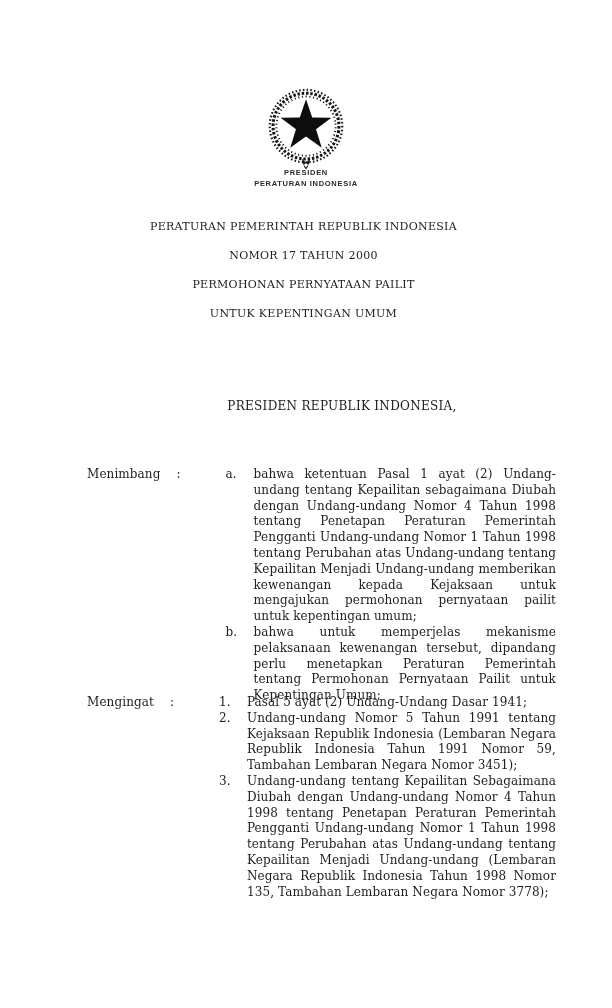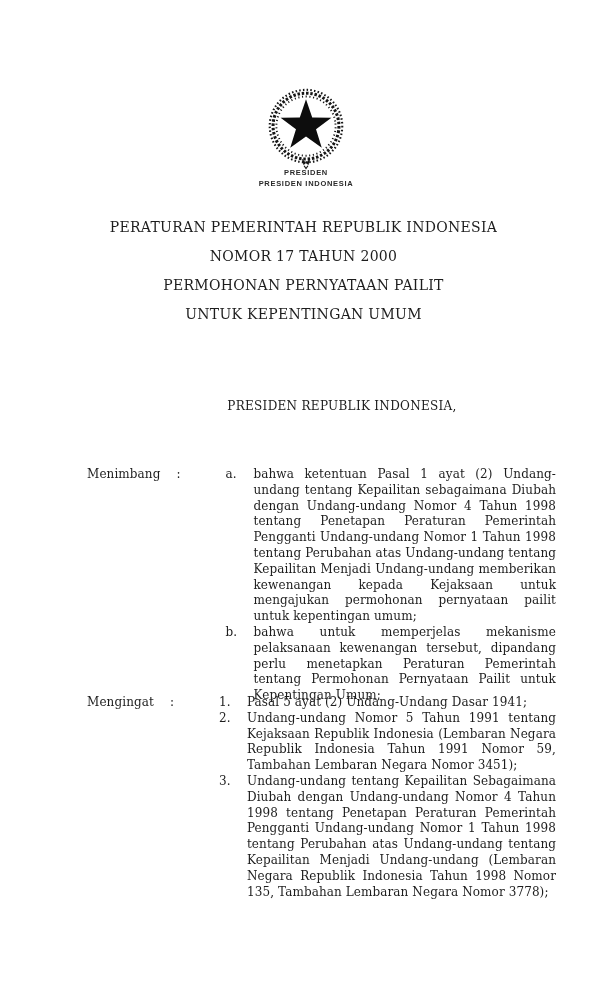--- a/index.html
+++ b/index.html
@@ -43,21 +43,21 @@
   
   .title-block {
     position: absolute;
     top: 221px;
     left: 0;
     width: 100%;
     text-align: center;
   }
   .title-line {
     margin: 0 5px 17px 0;
-    font-size: 14px;
+    font-size: 11px;
     line-height: 12px;
     letter-spacing: 0.3px;
     color: #1d1d1d;
   }
 
   .salutation {
     position: absolute;
     top: 399px;
     left: 0;
     width: 100%;
@@ -115,21 +115,21 @@
         <circle cx="45" cy="42" r="31" stroke-width="2" stroke-dasharray="1.2 2.7" transform="rotate(-5 45 42)"></circle>
       </g>
       <polygon fill="#0d0d0d" points="45,14 51.5,33.1 71.6,33.3 55.5,45.4 61.5,64.7 45,53 28.5,64.7 34.5,45.4 18.4,33.3 38.5,33.1"></polygon>
       <path d="M40.5,76 L45,80.5 L49.5,76 L47.5,83 L45,80.5 L42.5,83 Z" fill="#161616"></path>
       <path d="M43,83.5 L45,86.5 L47,83.5" stroke="#161616" stroke-width="1.2" fill="none"></path>
     </svg>
   </div>
 
   <div class="agency">
     <div>PRESIDEN</div>
-    <div>PRESIDEN INDONESIA</div>
+    <div>PERATURAN INDONESIA</div>
   </div>
 
   <div class="title-block">
     <p class="title-line">PERATURAN PEMERINTAH REPUBLIK INDONESIA</p>
     <p class="title-line">NOMOR 17 TAHUN 2000</p>
     <p class="title-line">PERMOHONAN PERNYATAAN PAILIT</p>
     <p class="title-line">UNTUK KEPENTINGAN UMUM</p>
   </div>
 
   <div class="salutation">PRESIDEN REPUBLIK INDONESIA,</div>

